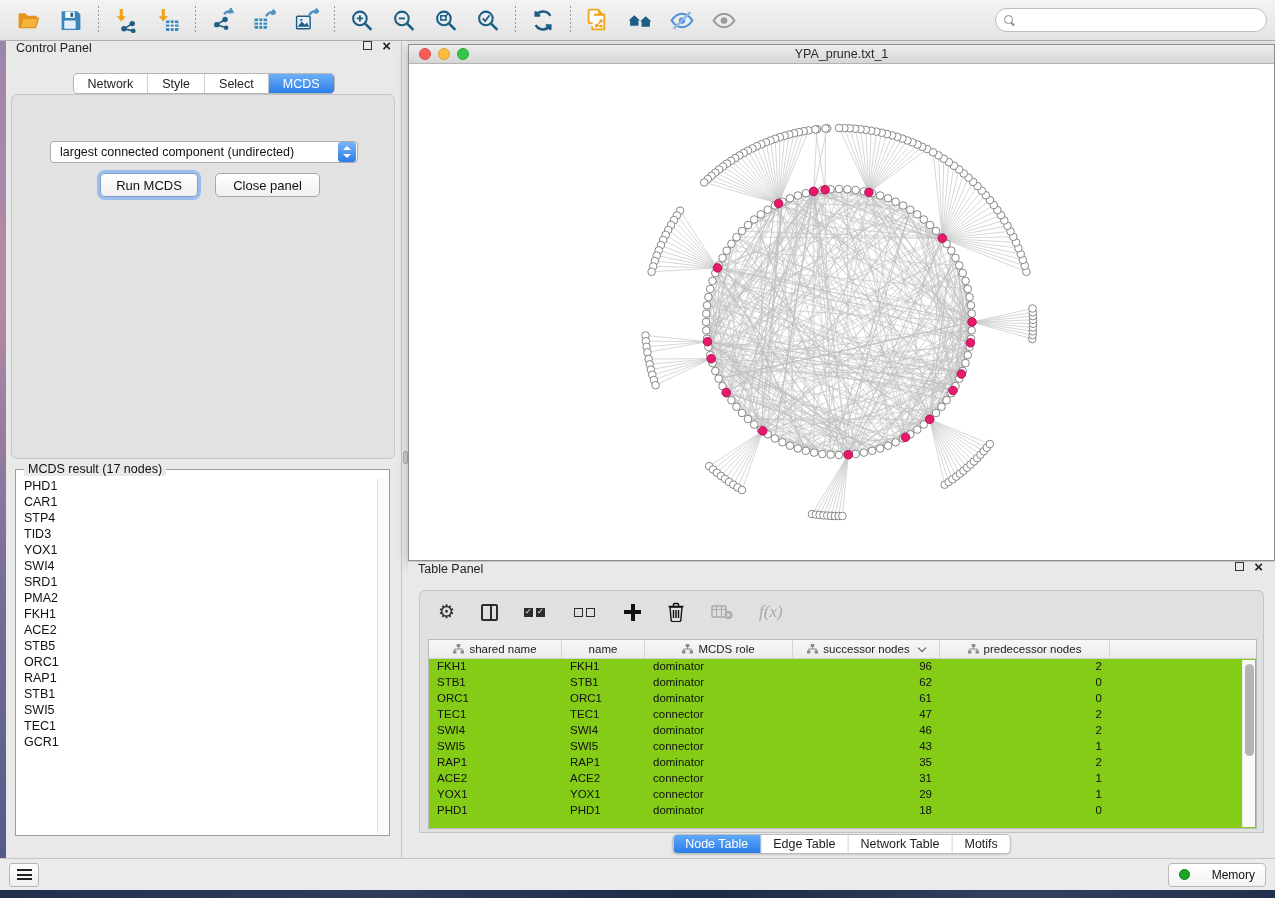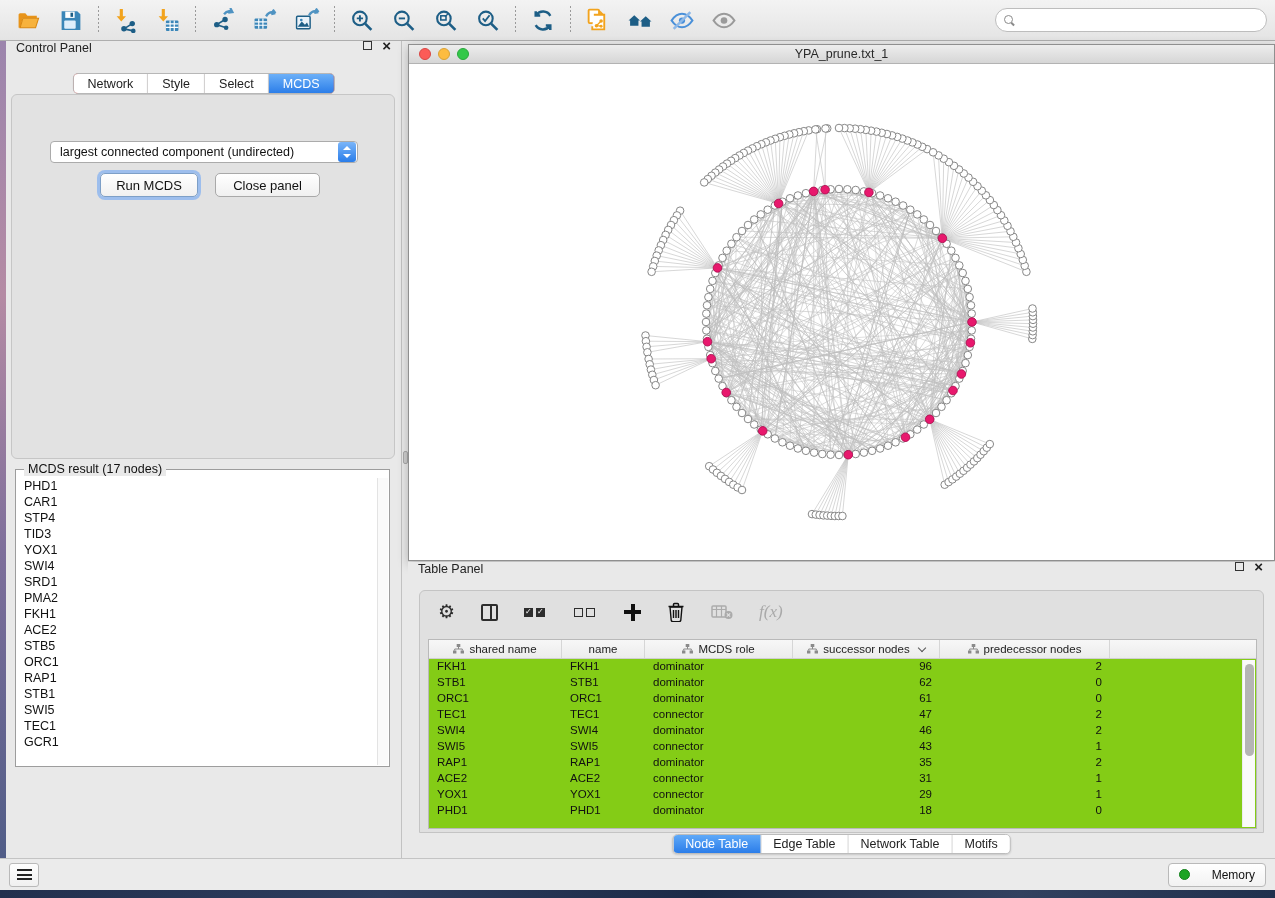--- a/index.html
+++ b/index.html
@@ -56,21 +56,21 @@
   .stepper::before, .stepper::after { content:""; position:absolute; left:5px; border-left:4px solid transparent;
     border-right:4px solid transparent; }
   .stepper::before { top:4px; border-bottom:4px solid #fff; }
   .stepper::after { bottom:4px; border-top:4px solid #fff; }
   .cp-btn { position:absolute; top:78px; height:24px; background:linear-gradient(#ffffff,#f0f0f0);
     border:1px solid #a9a9a9; border-radius:5px; font-size:13px; color:#111;
     display:flex; align-items:center; justify-content:center; }
   #run-btn { left:88px; width:98px; box-shadow:0 0 0 3px rgba(100,160,246,.55); border-color:#7d9fc7; }
   #close-btn { left:197px; width:105px;margin-left:6px; }
 
-  #result-box { position:absolute; left:9px; top:428px; width:375px; height:298px;
+  #result-box { position:absolute; left:9px; top:428px; width:375px; height:367px;
     border:1px solid #9d9d9d; background:#fff; }
   #result-legend { position:absolute; left:8px; top:-8px; background:#e9e9e9; padding:0 4px;
     font-size:12.5px; color:#111; }
   #result-list { position:absolute; left:1px; top:8px; right:12px; bottom:1px; overflow:hidden;
     font-size:12.5px; color:#111; }
   #result-list div { height:16px; line-height:16px; padding-left:7px; }
   #result-scroll { position:absolute; right:1px; top:8px; width:11px; bottom:1px; background:#fafafa;
     border-left:1px solid #e3e3e3; }
 
   

